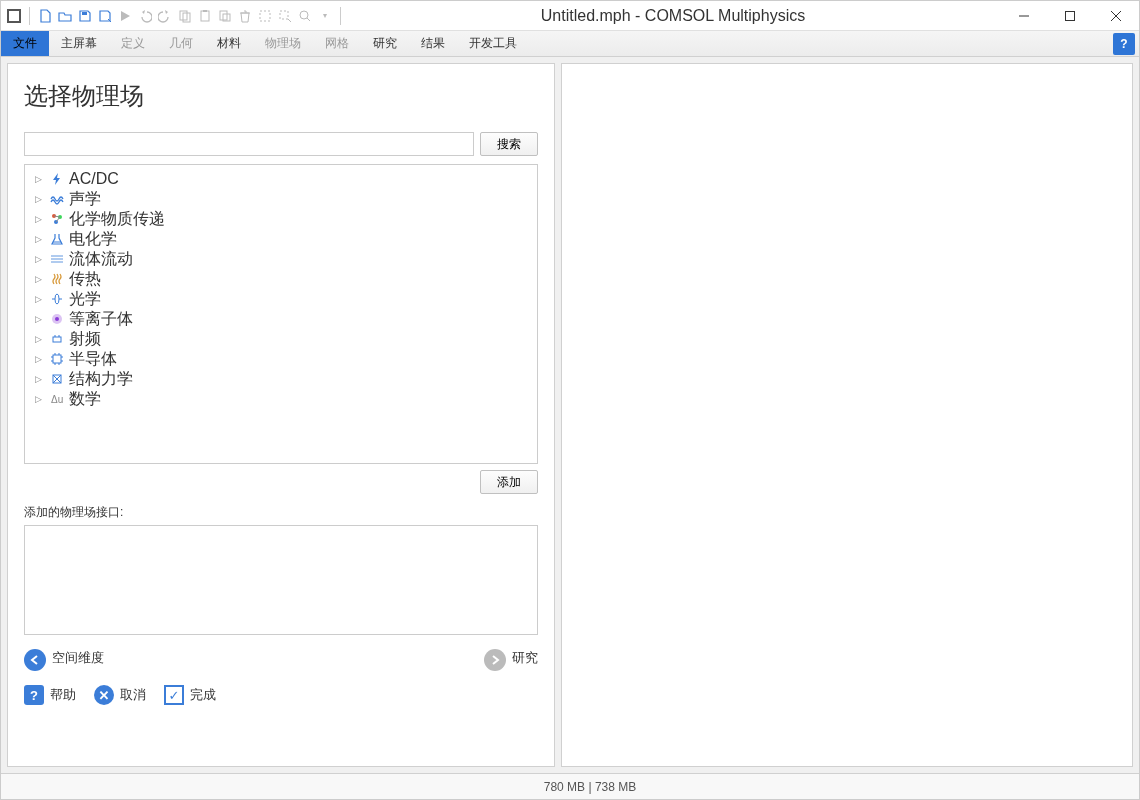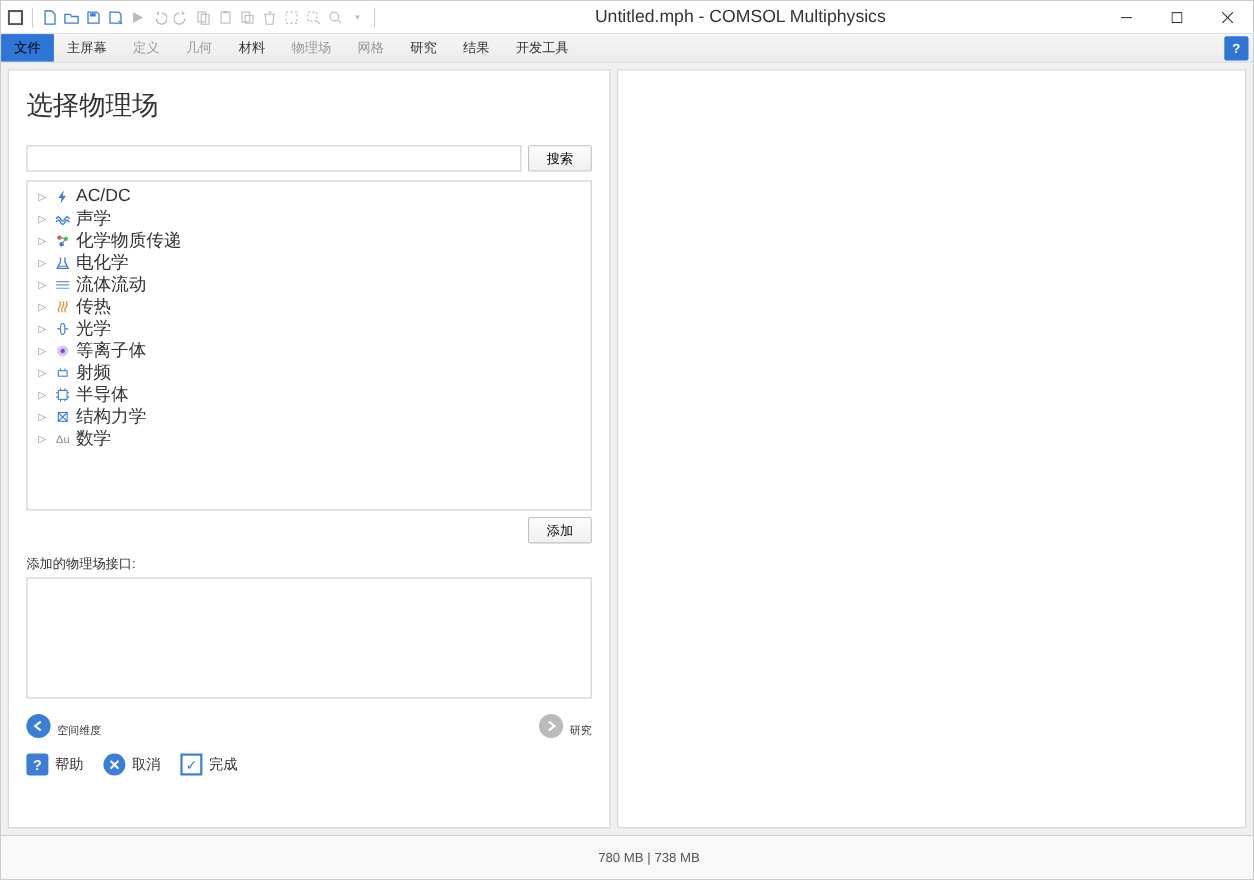--- a/index.html
+++ b/index.html
@@ -40,34 +40,34 @@
 .tree-caret { width: 10px; color: #888; font-size: 9px; }
 .tree-icon { width: 16px; height: 16px; display: flex; align-items: center; justify-content: center; font-size: 11px; }
 .tree-label { font-size: 16px; }
 
 .action-row { display: flex; justify-content: flex-end; margin-top: 6px; align-items: center; }
 
 .section-label { font-size: 12px; margin: 10px 0 4px 0; }
 .added-box { border: 1px solid #ccc; height: 110px; background: #fff; }
 
 .nav-row { display: flex; align-items: center; justify-content: space-between; margin-top: 14px; }
-.nav-btn { display: flex; align-items: flex-end; gap: 6px; cursor: pointer; font-size: 10px; }
+.nav-btn { display: flex; align-items: flex-start; gap: 6px; cursor: pointer; font-size: 13px; }
 .nav-circle { width: 22px; height: 22px; border-radius: 50%; display: flex; align-items: center; justify-content: center; color: #fff; }
 .nav-circle.blue { background: #3b7dd8; }
 .nav-circle.gray { background: #bbb; }
 
 .bottom-actions { display: flex; gap: 18px; margin-top: 14px; align-items: center; }
 .action-item { display: flex; align-items: center; gap: 6px; cursor: pointer; font-size: 13px; }
 .sq-icon { width: 20px; height: 20px; display: flex; align-items: center; justify-content: center; border-radius: 3px; color: #fff; font-weight: bold; font-size: 13px; }
 .sq-icon.help { background: #3b7dd8; }
 .sq-icon.cancel { background: #3b7dd8; border-radius: 50%; }
 .check-icon { width: 20px; height: 20px; border: 2px solid #3b7dd8; display: flex; align-items: center; justify-content: center; color: #3b7dd8; font-size: 13px; }
 
 
-.statusbar { height: 40px; border-top: 1px solid #d0d0d0; background: #f8f8f8; display: flex; align-items: center; justify-content: center; font-size: 12px; color: #555; padding-left: 40px; }
+.statusbar { height: 26px; border-top: 1px solid #d0d0d0; background: #f8f8f8; display: flex; align-items: center; justify-content: center; font-size: 12px; color: #555; padding-left: 40px; }
 
 svg { display: block; }
 </style>
 </head>
 <body>
 
 <div class="window">
 
   <div class="titlebar">
     <div class="qat">

